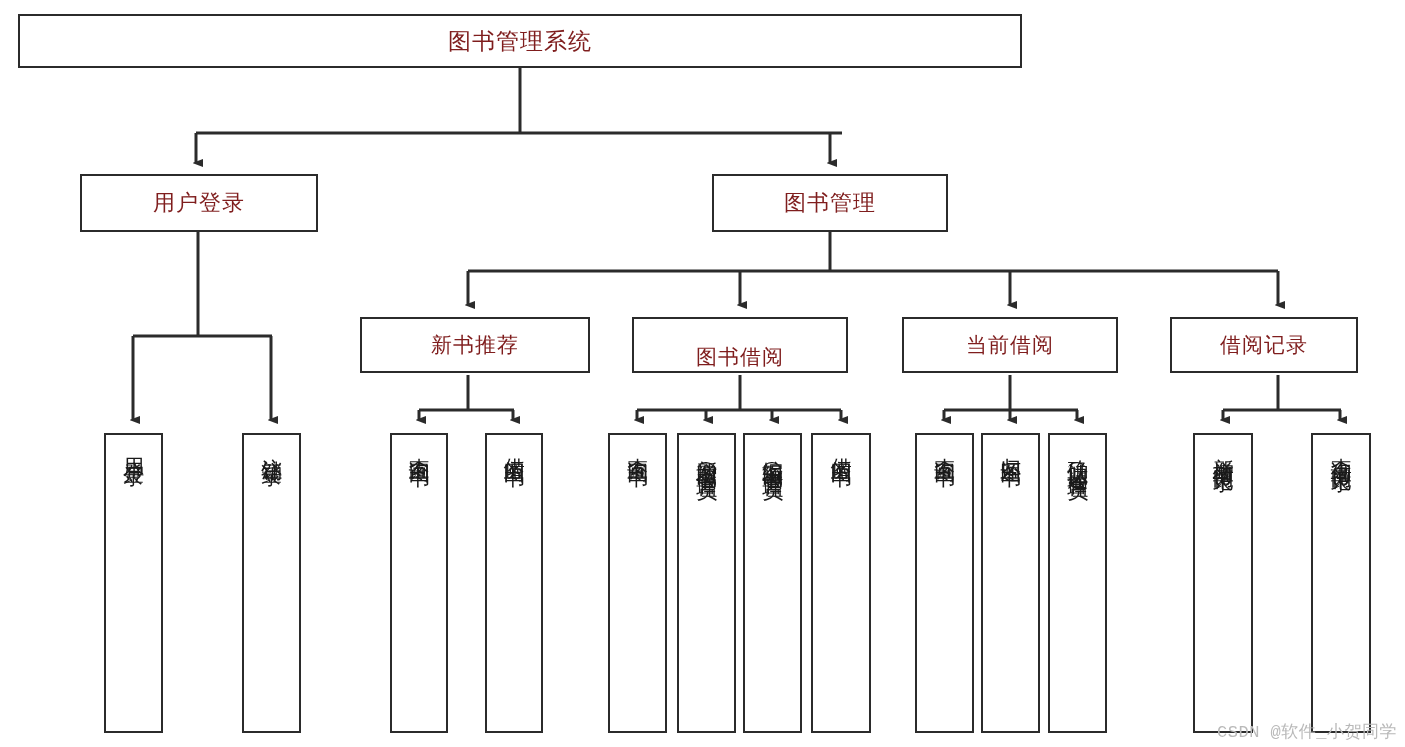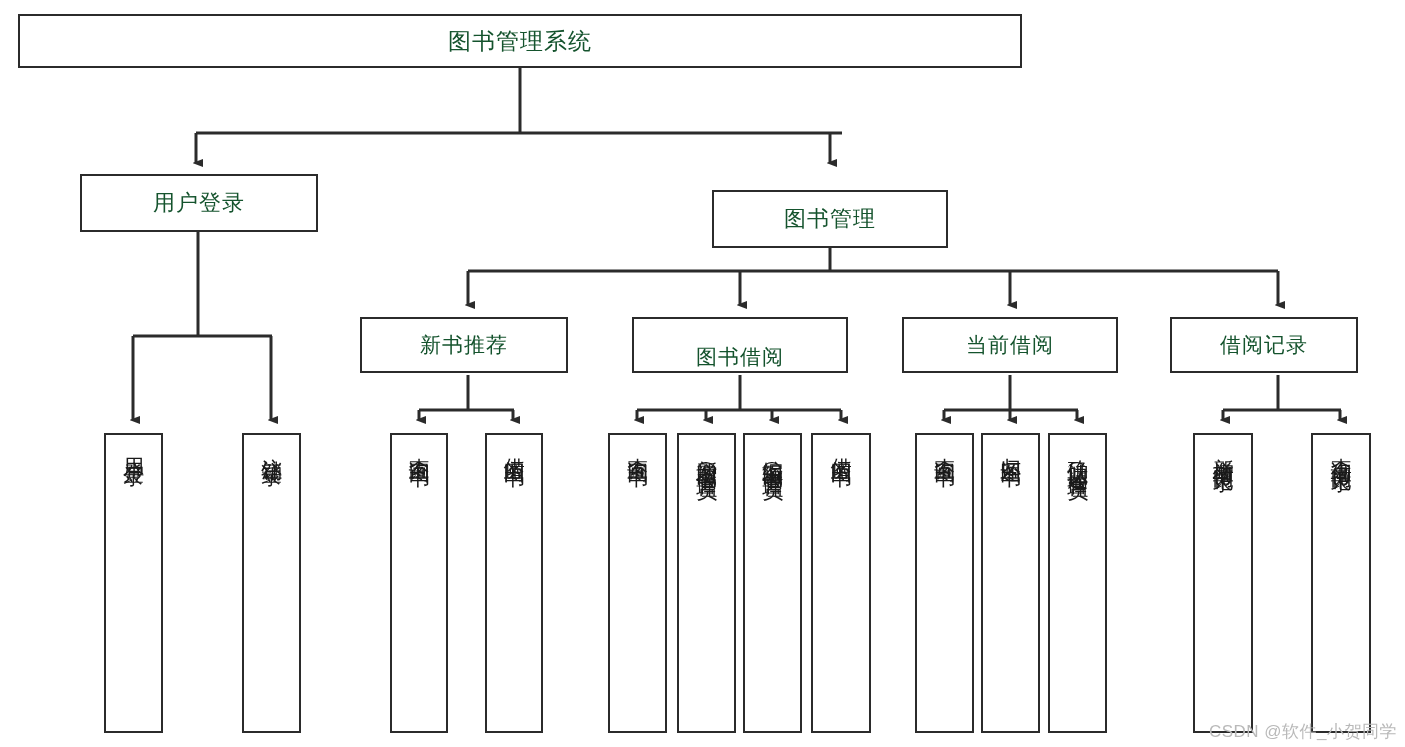--- a/index.html
+++ b/index.html
@@ -26,21 +26,21 @@
     pointer-events: none;
   }
   .node {
     position: absolute;
     box-sizing: border-box;
     border: 2px solid #2b2b2b;
     background: #ffffff;
     display: flex;
     align-items: center;
     justify-content: center;
-    color: #14532d;
+    color: #7f1d1d;
   }
   .node-h {
     font-size: 22px;
     letter-spacing: 1px;
     white-space: nowrap;
   }
   .node.root { font-size: 23px; }
   .node.level1 { font-size: 22px; }
   .node.level2 { font-size: 21px; }
   .leaf {
@@ -66,20 +66,21 @@
     padding-top: 2px;
   }
   .watermark {
     position: absolute;
     right: 8px;
     bottom: 4px;
     font-size: 17px;
     color: #b9b9b9;
     letter-spacing: 0.5px;
     white-space: nowrap;
+    font-family: Liberation Mono, monospace;
   }
 </style>
 </head>
 <body>
 
 <div id="canvas">
 
   <svg class="connectors" viewBox="0 0 1405 747" xmlns="http://www.w3.org/2000/svg">
     <defs>
       <marker id="arrow" markerWidth="10" markerHeight="10" refX="4" refY="7" orient="auto" markerUnits="userSpaceOnUse">
@@ -130,25 +131,25 @@
     </g>
   </svg>
 
   <div class="node node-h root" style="left:18px; top:14px; width:1004px; height:54px;">
     <span>图书管理系统</span>
   </div>
 
   <div class="node node-h level1" style="left:80px; top:174px; width:238px; height:58px;">
     <span>用户登录</span>
   </div>
-  <div class="node node-h level1" style="left:712px; top:174px; width:236px; height:58px;margin-top:16px;">
+  <div class="node node-h level1" style="left:712px; top:174px; width:236px; height:58px;">
     <span>图书管理</span>
   </div>
 
-  <div class="node node-h level2" style="left:360px; top:317px; width:208px; height:56px;">
+  <div class="node node-h level2" style="left:360px; top:317px; width:230px; height:56px;">
     <span>新书推荐</span>
   </div>
   <div class="node node-h level2" style="left:632px; top:317px; width:216px; height:56px;align-items:flex-end;">
     <span>图书借阅</span>
   </div>
   <div class="node node-h level2" style="left:902px; top:317px; width:216px; height:56px;">
     <span>当前借阅</span>
   </div>
   <div class="node node-h level2" style="left:1170px; top:317px; width:188px; height:56px;">
     <span>借阅记录</span>

